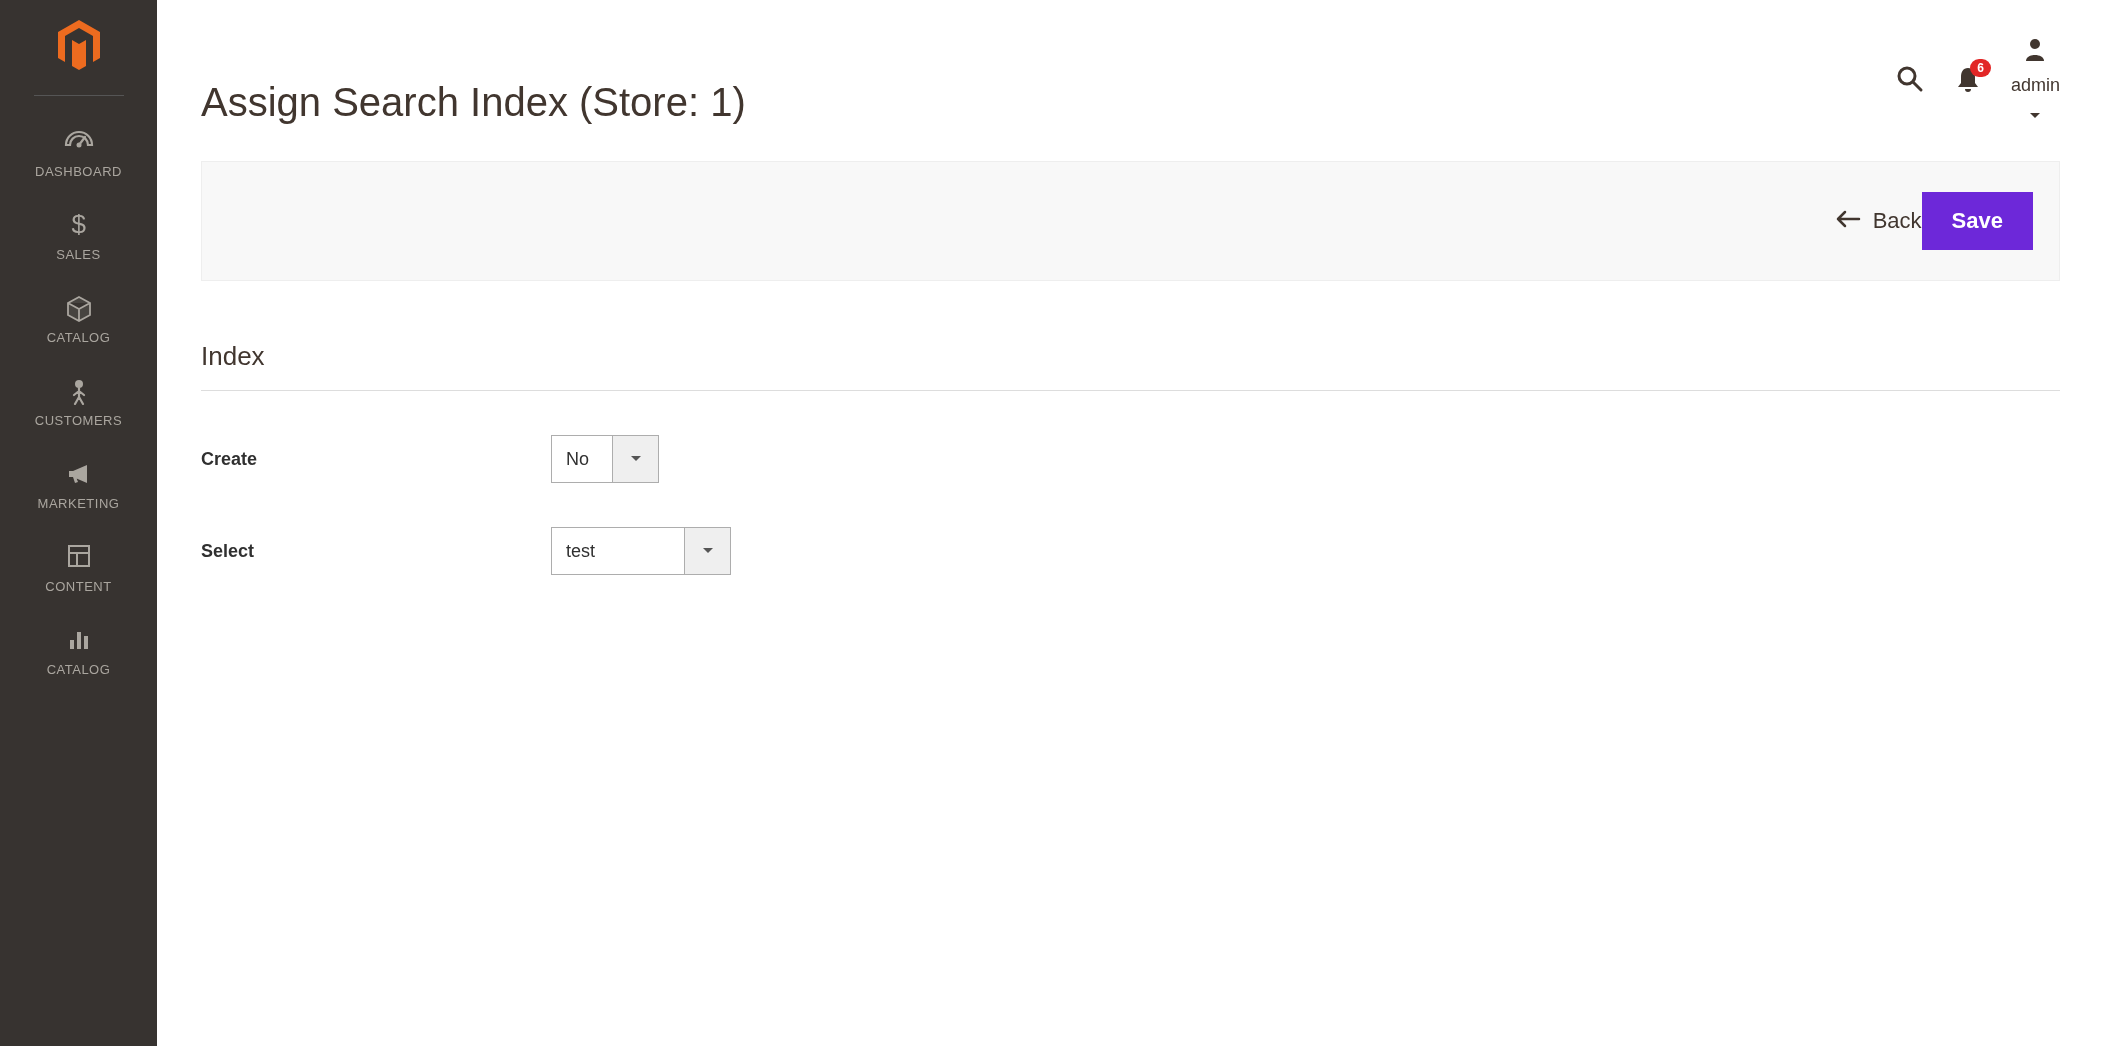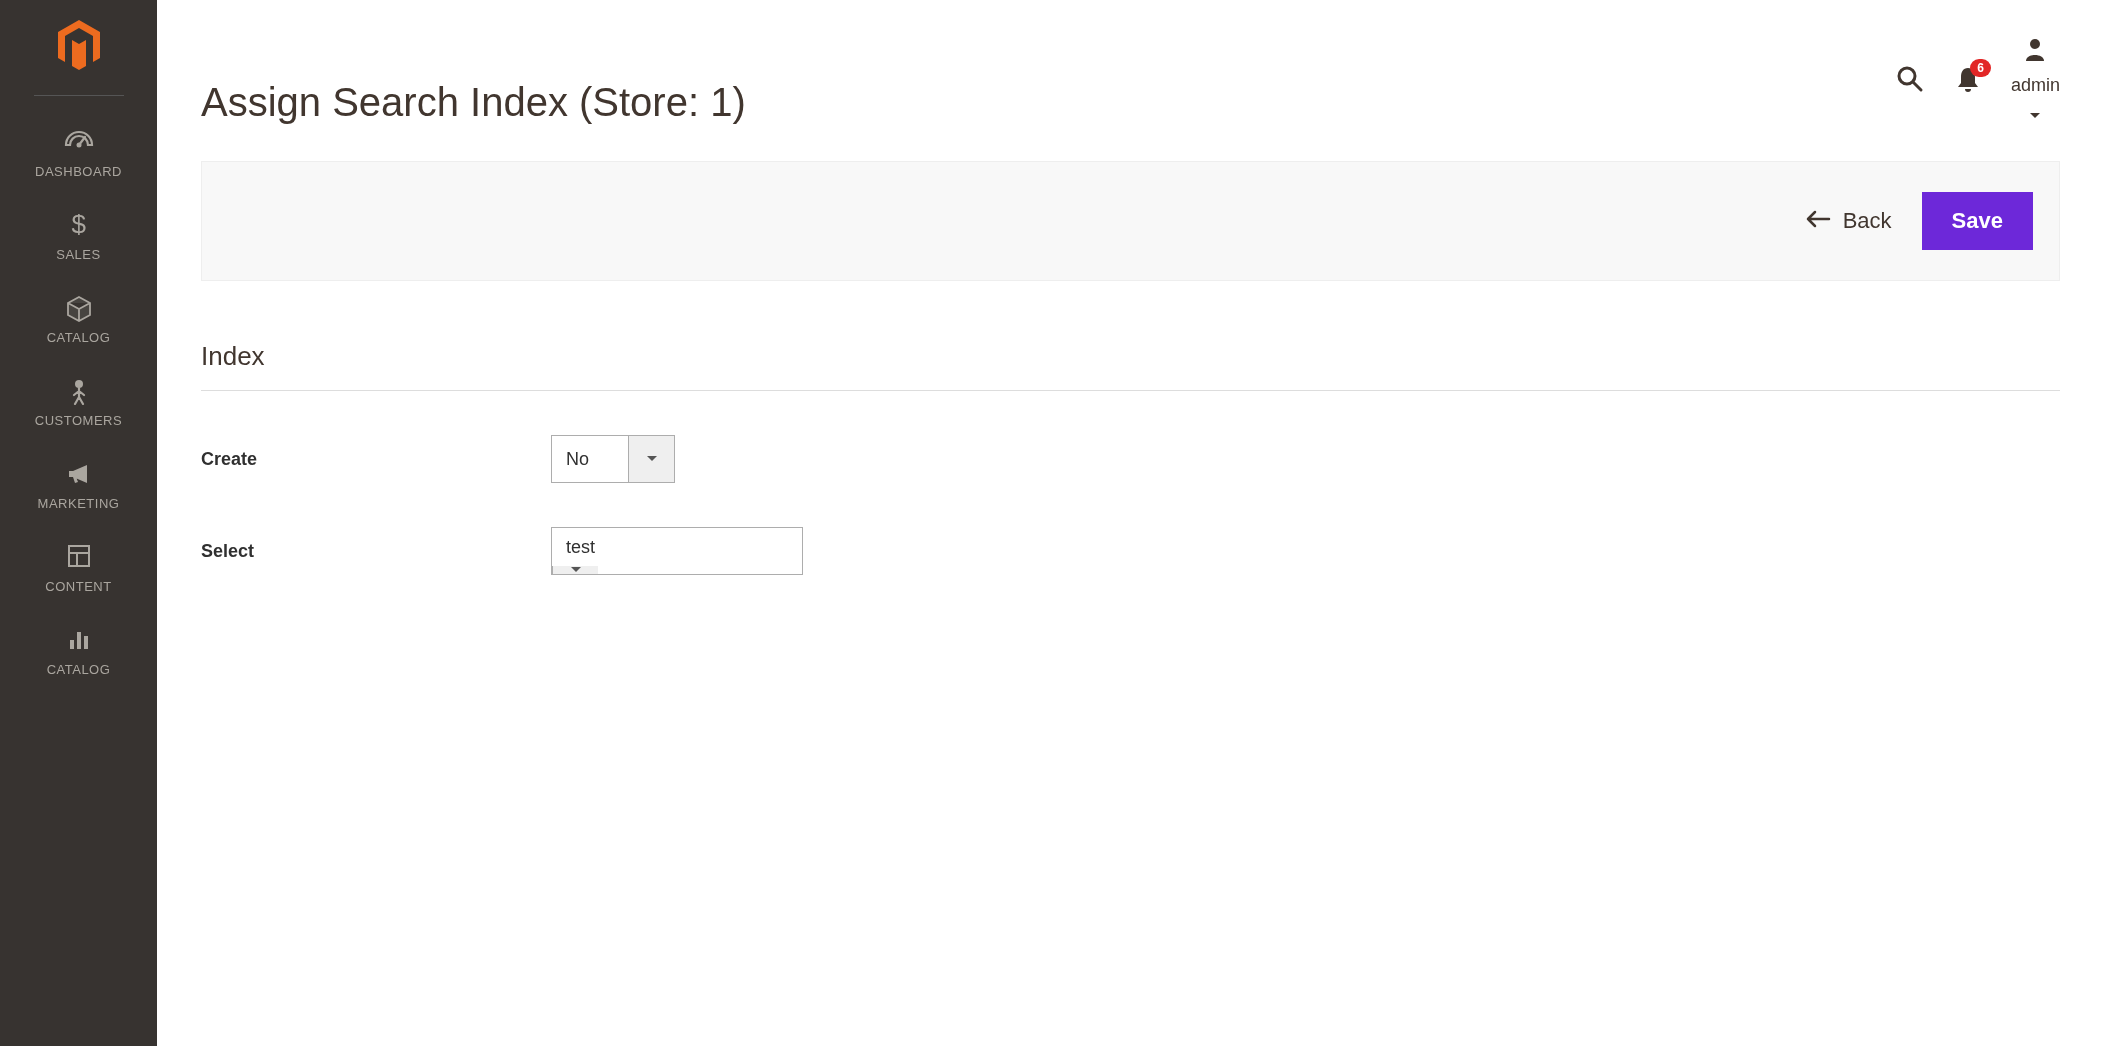--- a/index.html
+++ b/index.html
@@ -17,34 +17,34 @@
 .main { flex: 1; padding: 0 44px 60px 44px; }
 .header-row { display: flex; align-items: flex-end; justify-content: space-between; padding-top: 36px; padding-bottom: 36px; }
 .page-title { font-size: 40px; font-weight: 400; color: #41362f; }
 .header-actions { display: flex; align-items: center; gap: 30px; }
 .search-btn, .notif-btn, .admin-btn { cursor: pointer; display: flex; align-items: center; }
 .notif-btn { position: relative; }
 .notif-badge { position: absolute; top: -6px; right: -10px; background: #e22626; color: #fff; border-radius: 10px; font-size: 12px; font-weight: 600; padding: 1px 7px; line-height: 16px; }
 .admin-btn { color: #41362f; gap: 8px; font-size: 18px; flex-direction: column; }
 
 
-.action-bar { background: #f8f8f8; border: 1px solid #eee; padding: 30px 26px; display: flex; justify-content: flex-end; align-items: center; gap: 30px; }
+.action-bar { background: #f8f8f8; border: 1px solid #eee; padding: 30px 26px; display: flex; justify-content: flex-end; align-items: center; }
 .back-btn { display: flex; align-items: center; gap: 12px; font-size: 22px; color: #41362f; cursor: pointer; background: none; border: none; font-weight: 500; }
 .save-btn { background: #6d28d9; color: #fff; border: none; font-size: 22px; font-weight: 600; padding: 16px 30px; cursor: pointer; }
 
 
 .section-title { font-size: 26px; color: #41362f; margin-top: 60px; margin-bottom: 18px; font-weight: 400; }
 .section-divider { height: 1px; background: #ddd; margin-bottom: 44px; }
 
 
 .form-row { display: flex; align-items: center; margin-bottom: 44px; }
 .form-label { width: 350px; padding-right: 44px; font-size: 18px; font-weight: 600; color: #303030; }
 .select-wrap { position: relative; display: inline-flex; border: 1px solid #adadad; background: #fff; height: 48px; }
-.select-wrap.small { width: 124px; }
-.select-wrap.medium { width: 252px; flex-direction: column; }
+.select-wrap.small { width: 108px; }
+.select-wrap.medium { width: 180px; }
 .select-value { flex: 1; display: flex; align-items: center; padding: 0 14px; font-size: 18px; color: #303030; }
 .select-arrow { width: 46px; background: #efefef; border-left: 1px solid #adadad; display: flex; align-items: center; justify-content: center; }
 </style>
 </head>
 <body>
 
 <div class="page">
   <aside class="sidebar">
     <div class="logo-wrap">
       <svg width="50" height="55" viewBox="0 0 50 55">

